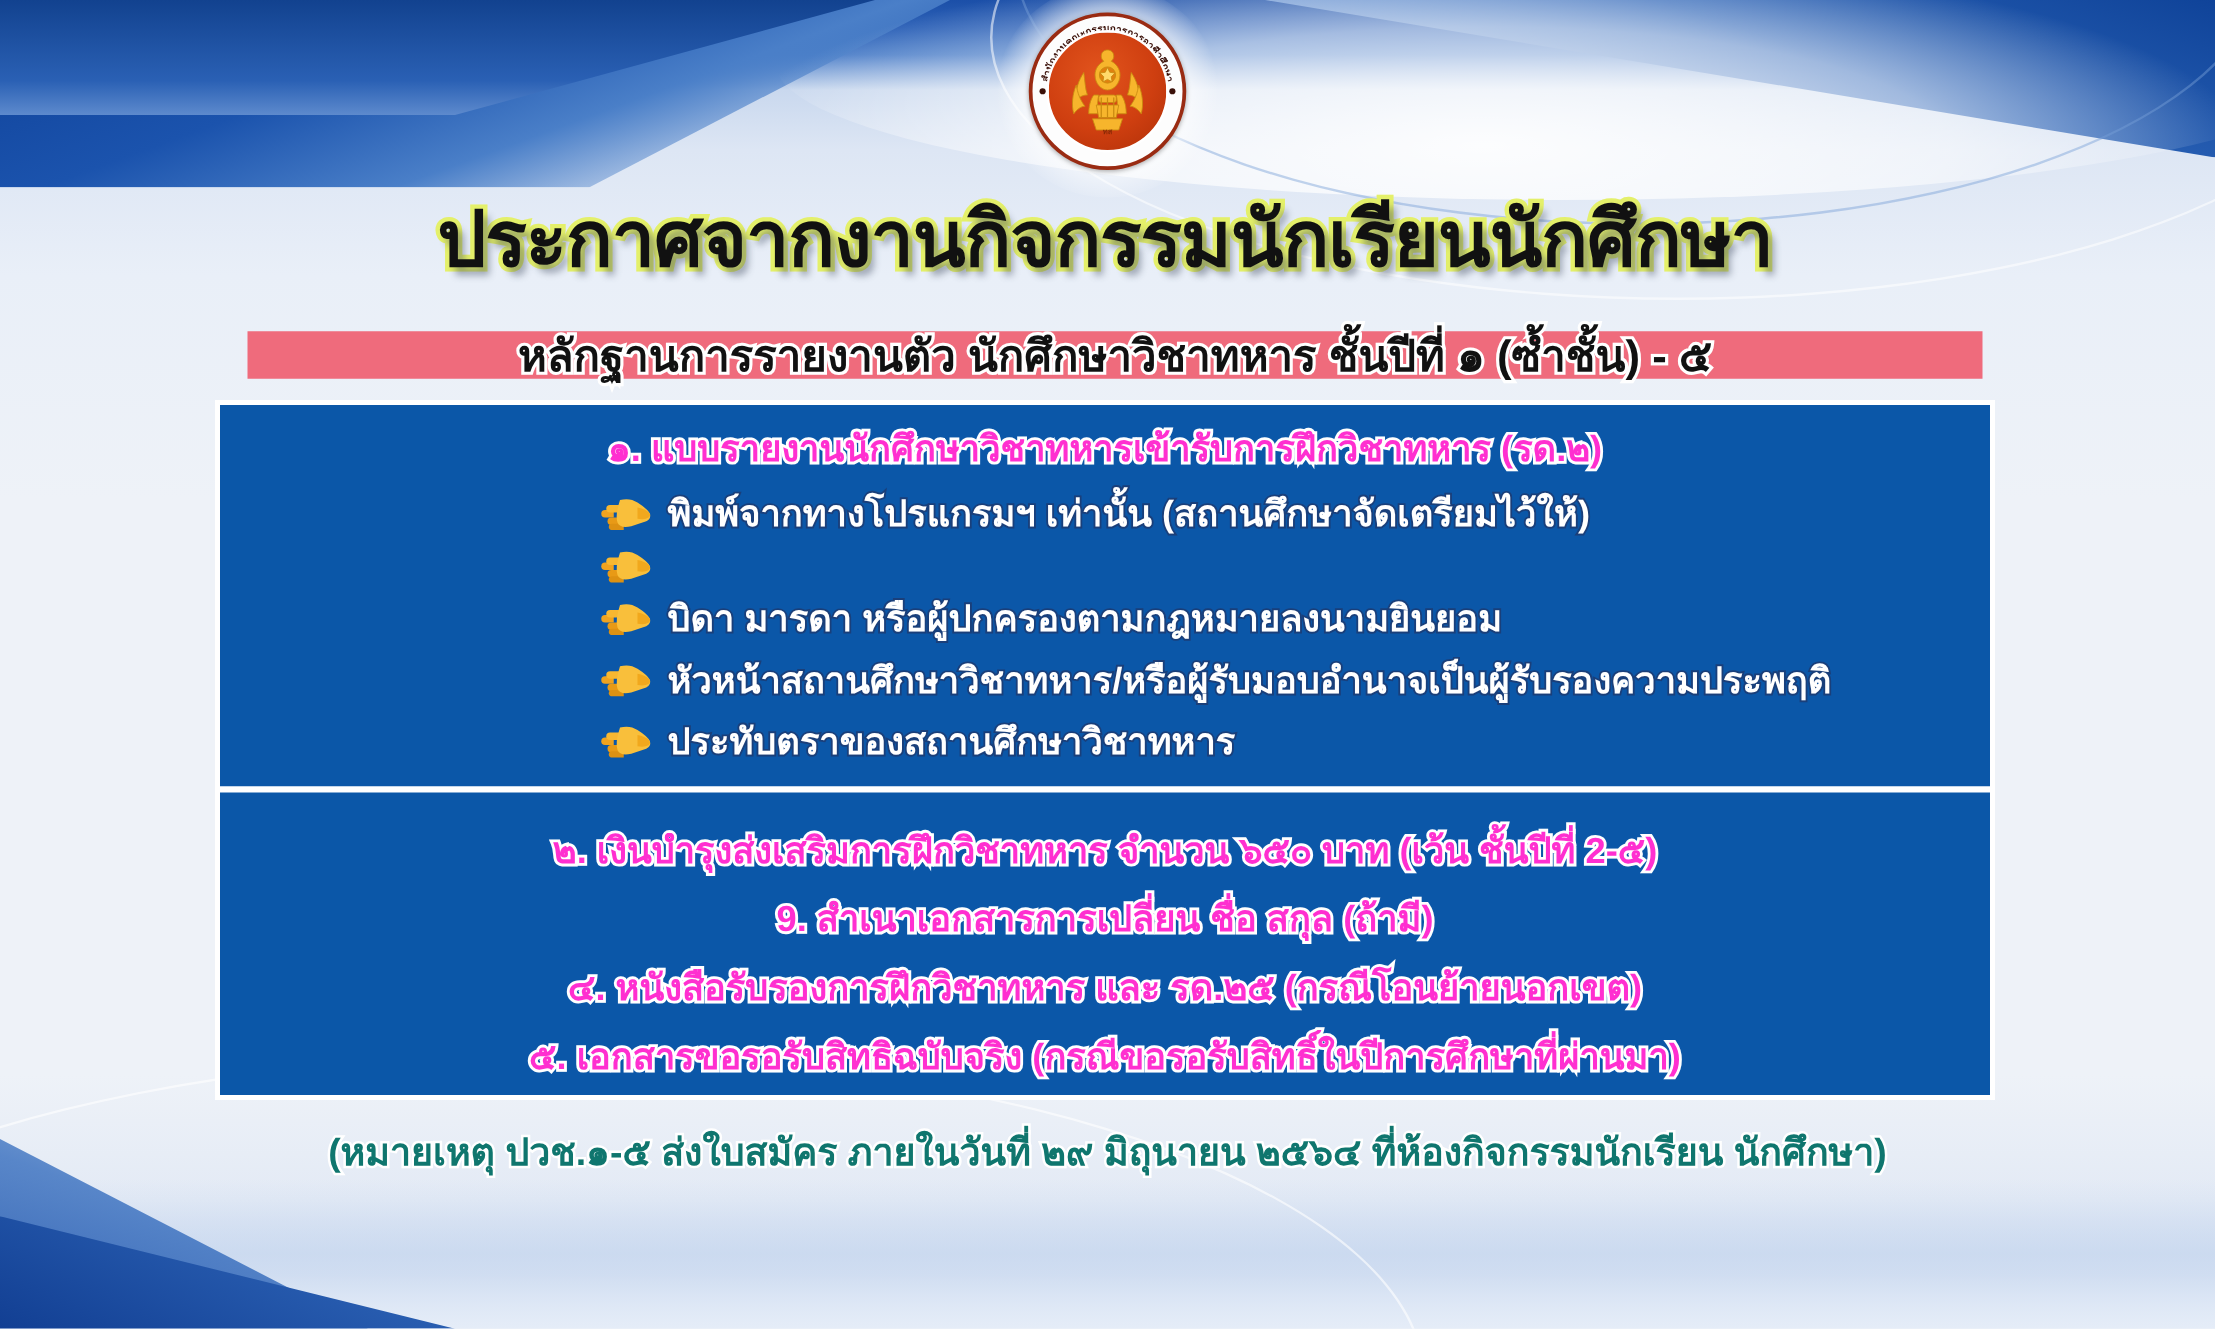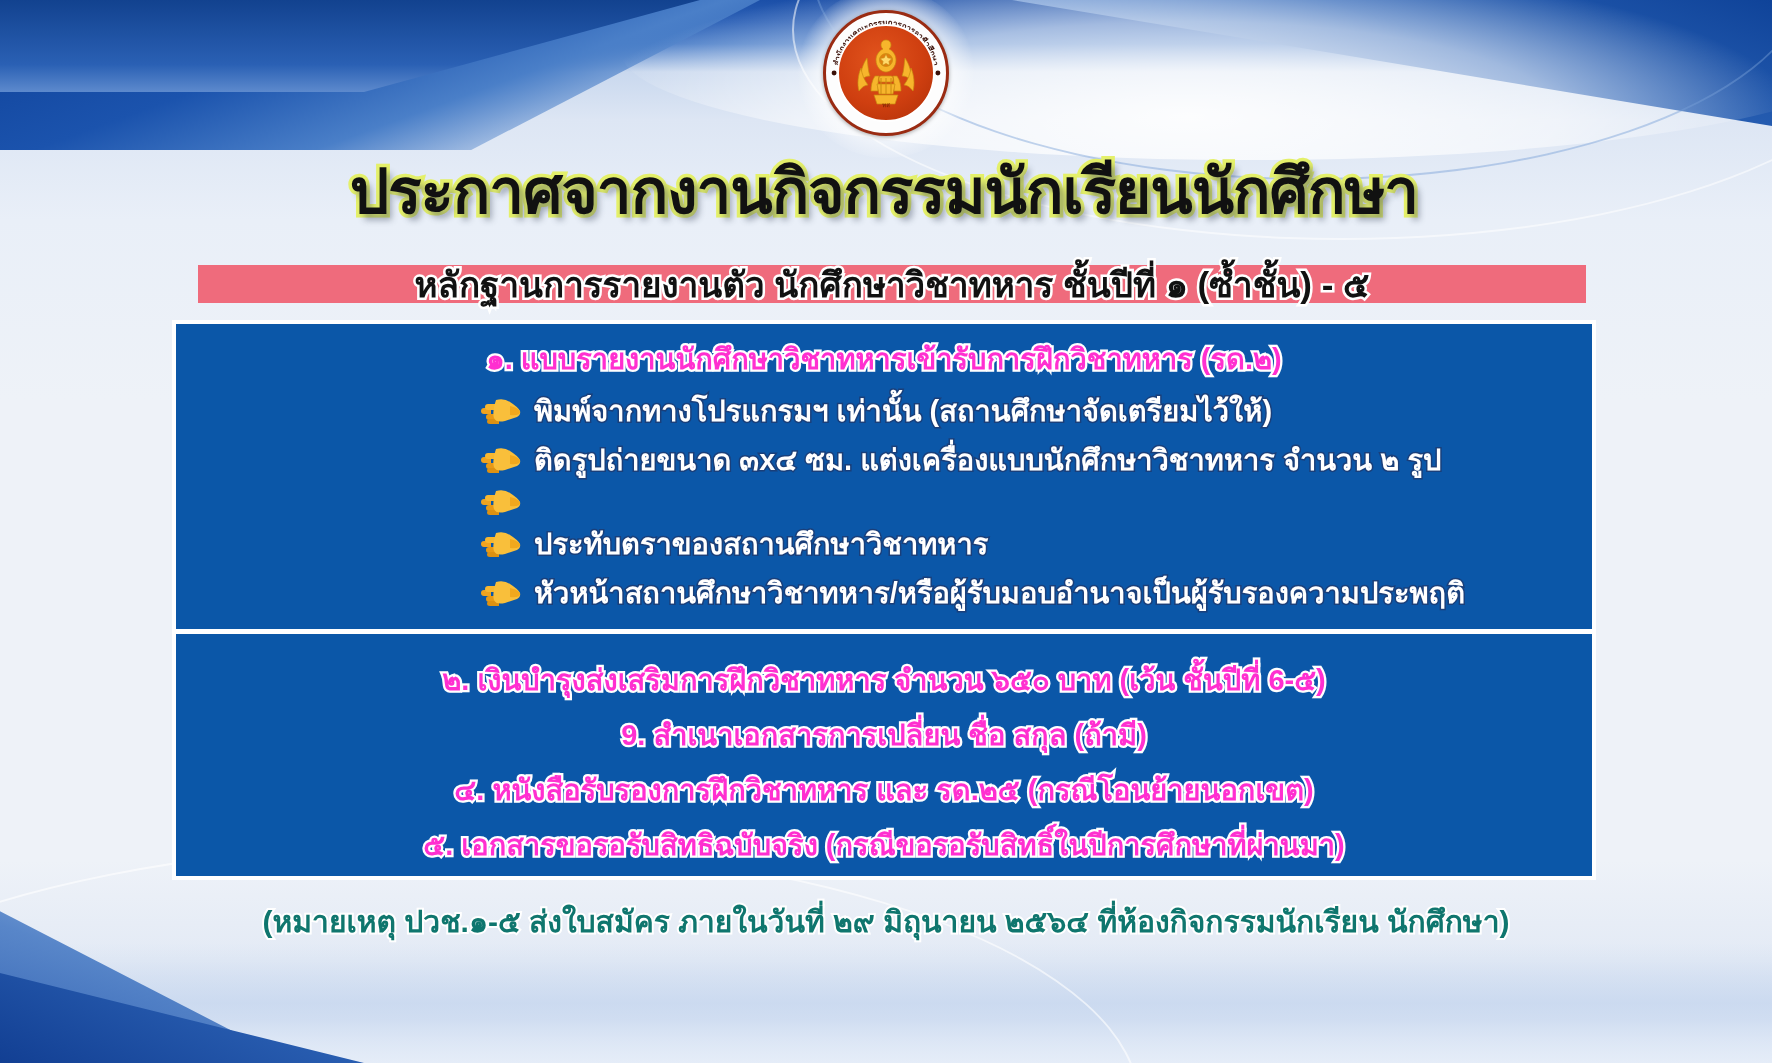--- a/index.html
+++ b/index.html
@@ -284,74 +284,74 @@
           <g>
             <path d="M4 13 q-3 0-3 3 q0 3 3 3 l7 0 l0-6z" fill="#f0a31f"></path>
             <path d="M8 9 q-3 0-3 3 q0 3 3 3 l10 0 l0-6z" fill="#f7b731"></path>
             <path d="M9 19 q-3 0-3 3 q0 3 3 3 l10 0 l0-6z" fill="#e89a16"></path>
             <path d="M10 24 q-3 0-3 2.5 q0 2.5 3 2.5 l9 0 l0-5z" fill="#dd9112"></path>
             <path d="M16 5 q8-2 14 2 q8 5 10 9 q1 4-3 6 l-12 4 q-9 2-11-3 q-2-6 2-18z" fill="#f9bf3b"></path>
             <path d="M30 11 q6 1 9 4 q2 2 0 4 q-3 2-9 1z" fill="#f1a81d"></path>
           </g>
         </svg>
       </span>
-      <span class="btxt">ติดรูปถ่ายขนาด ๓x๔ ซม. แต่งเครื่องแบบนักศึกษาวิชาทหาร จำนวน ๒ รูป</span>
-    </div>
-
-    <div class="bullet">
-      <span class="hand-icon">
-        <svg viewBox="0 0 44 32" xmlns="http://www.w3.org/2000/svg">
-          <g>
-            <path d="M4 13 q-3 0-3 3 q0 3 3 3 l7 0 l0-6z" fill="#f0a31f"></path>
-            <path d="M8 9 q-3 0-3 3 q0 3 3 3 l10 0 l0-6z" fill="#f7b731"></path>
-            <path d="M9 19 q-3 0-3 3 q0 3 3 3 l10 0 l0-6z" fill="#e89a16"></path>
-            <path d="M10 24 q-3 0-3 2.5 q0 2.5 3 2.5 l9 0 l0-5z" fill="#dd9112"></path>
-            <path d="M16 5 q8-2 14 2 q8 5 10 9 q1 4-3 6 l-12 4 q-9 2-11-3 q-2-6 2-18z" fill="#f9bf3b"></path>
-            <path d="M30 11 q6 1 9 4 q2 2 0 4 q-3 2-9 1z" fill="#f1a81d"></path>
-          </g>
-        </svg>
-      </span>
+    </div>
+
+    <div class="bullet">
+      <span class="hand-icon">
+        <svg viewBox="0 0 44 32" xmlns="http://www.w3.org/2000/svg">
+          <g>
+            <path d="M4 13 q-3 0-3 3 q0 3 3 3 l7 0 l0-6z" fill="#f0a31f"></path>
+            <path d="M8 9 q-3 0-3 3 q0 3 3 3 l10 0 l0-6z" fill="#f7b731"></path>
+            <path d="M9 19 q-3 0-3 3 q0 3 3 3 l10 0 l0-6z" fill="#e89a16"></path>
+            <path d="M10 24 q-3 0-3 2.5 q0 2.5 3 2.5 l9 0 l0-5z" fill="#dd9112"></path>
+            <path d="M16 5 q8-2 14 2 q8 5 10 9 q1 4-3 6 l-12 4 q-9 2-11-3 q-2-6 2-18z" fill="#f9bf3b"></path>
+            <path d="M30 11 q6 1 9 4 q2 2 0 4 q-3 2-9 1z" fill="#f1a81d"></path>
+          </g>
+        </svg>
+      </span>
+      <span class="btxt">บิดา มารดา หรือผู้ปกครองตามกฎหมายลงนามยินยอม</span>
+    </div>
+
+    <div class="bullet">
+      <span class="hand-icon">
+        <svg viewBox="0 0 44 32" xmlns="http://www.w3.org/2000/svg">
+          <g>
+            <path d="M4 13 q-3 0-3 3 q0 3 3 3 l7 0 l0-6z" fill="#f0a31f"></path>
+            <path d="M8 9 q-3 0-3 3 q0 3 3 3 l10 0 l0-6z" fill="#f7b731"></path>
+            <path d="M9 19 q-3 0-3 3 q0 3 3 3 l10 0 l0-6z" fill="#e89a16"></path>
+            <path d="M10 24 q-3 0-3 2.5 q0 2.5 3 2.5 l9 0 l0-5z" fill="#dd9112"></path>
+            <path d="M16 5 q8-2 14 2 q8 5 10 9 q1 4-3 6 l-12 4 q-9 2-11-3 q-2-6 2-18z" fill="#f9bf3b"></path>
+            <path d="M30 11 q6 1 9 4 q2 2 0 4 q-3 2-9 1z" fill="#f1a81d"></path>
+          </g>
+        </svg>
+      </span>
+      <span class="btxt">หัวหน้าสถานศึกษาวิชาทหาร/หรือผู้รับมอบอำนาจเป็นผู้รับรองความประพฤติ</span>
     </div>
 
     <div class="bullet">
       <span class="hand-icon">
         <svg viewBox="0 0 44 32" xmlns="http://www.w3.org/2000/svg">
           <g>
             <path d="M4 13 q-3 0-3 3 q0 3 3 3 l7 0 l0-6z" fill="#f0a31f"></path>
             <path d="M8 9 q-3 0-3 3 q0 3 3 3 l10 0 l0-6z" fill="#f7b731"></path>
             <path d="M9 19 q-3 0-3 3 q0 3 3 3 l10 0 l0-6z" fill="#e89a16"></path>
             <path d="M10 24 q-3 0-3 2.5 q0 2.5 3 2.5 l9 0 l0-5z" fill="#dd9112"></path>
             <path d="M16 5 q8-2 14 2 q8 5 10 9 q1 4-3 6 l-12 4 q-9 2-11-3 q-2-6 2-18z" fill="#f9bf3b"></path>
             <path d="M30 11 q6 1 9 4 q2 2 0 4 q-3 2-9 1z" fill="#f1a81d"></path>
           </g>
         </svg>
       </span>
       <span class="btxt">ประทับตราของสถานศึกษาวิชาทหาร</span>
     </div>
-
-    <div class="bullet">
-      <span class="hand-icon">
-        <svg viewBox="0 0 44 32" xmlns="http://www.w3.org/2000/svg">
-          <g>
-            <path d="M4 13 q-3 0-3 3 q0 3 3 3 l7 0 l0-6z" fill="#f0a31f"></path>
-            <path d="M8 9 q-3 0-3 3 q0 3 3 3 l10 0 l0-6z" fill="#f7b731"></path>
-            <path d="M9 19 q-3 0-3 3 q0 3 3 3 l10 0 l0-6z" fill="#e89a16"></path>
-            <path d="M10 24 q-3 0-3 2.5 q0 2.5 3 2.5 l9 0 l0-5z" fill="#dd9112"></path>
-            <path d="M16 5 q8-2 14 2 q8 5 10 9 q1 4-3 6 l-12 4 q-9 2-11-3 q-2-6 2-18z" fill="#f9bf3b"></path>
-            <path d="M30 11 q6 1 9 4 q2 2 0 4 q-3 2-9 1z" fill="#f1a81d"></path>
-          </g>
-        </svg>
-      </span>
-      <span class="btxt">หัวหน้าสถานศึกษาวิชาทหาร/หรือผู้รับมอบอำนาจเป็นผู้รับรองความประพฤติ</span>
-    </div>
   </div>
 
   <div class="divider"></div>
 
   <div class="sec2">
-    <div class="num-line">๒. เงินบำรุงส่งเสริมการฝึกวิชาทหาร จำนวน ๖๕๐ บาท (เว้น ชั้นปีที่ 6-๕)</div>
+    <div class="num-line">๒. เงินบำรุงส่งเสริมการฝึกวิชาทหาร จำนวน ๖๕๐ บาท (เว้น ชั้นปีที่ 2-๕)</div>
     <div class="num-line">9. สำเนาเอกสารการเปลี่ยน ชื่อ สกุล (ถ้ามี)</div>
     <div class="num-line">๔. หนังสือรับรองการฝึกวิชาทหาร และ รด.๒๕ (กรณีโอนย้ายนอกเขต)</div>
     <div class="num-line">๕. เอกสารขอรอรับสิทธิฉบับจริง (กรณีขอรอรับสิทธิ์ในปีการศึกษาที่ผ่านมา)</div>
   </div>
 </div>
 
 <div class="footer">(หมายเหตุ ปวช.๑-๕ ส่งใบสมัคร ภายในวันที่ ๒๙ มิถุนายน ๒๕๖๔ ที่ห้องกิจกรรมนักเรียน นักศึกษา)</div>
 
 </body></html>

